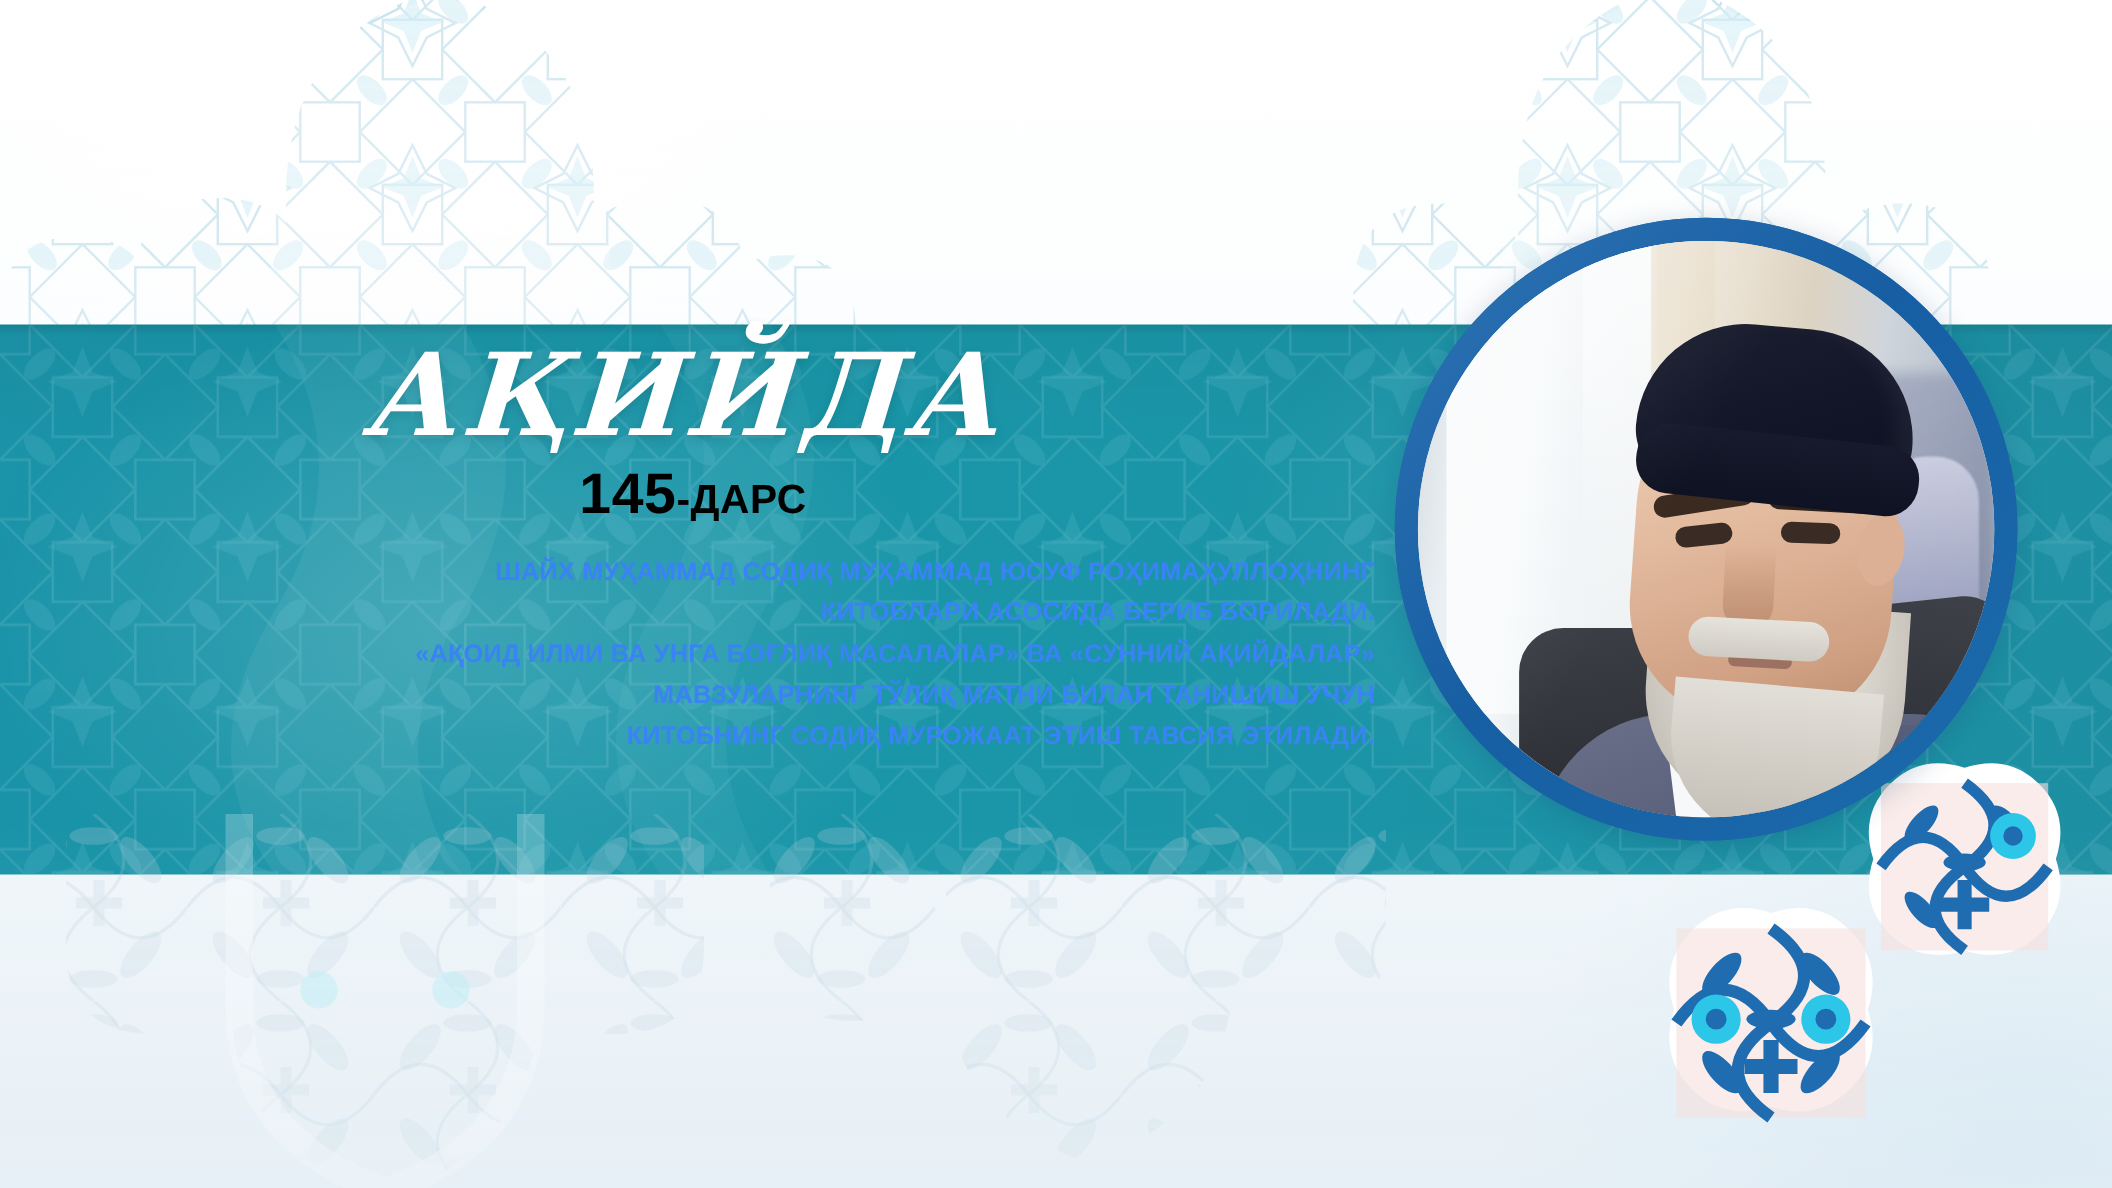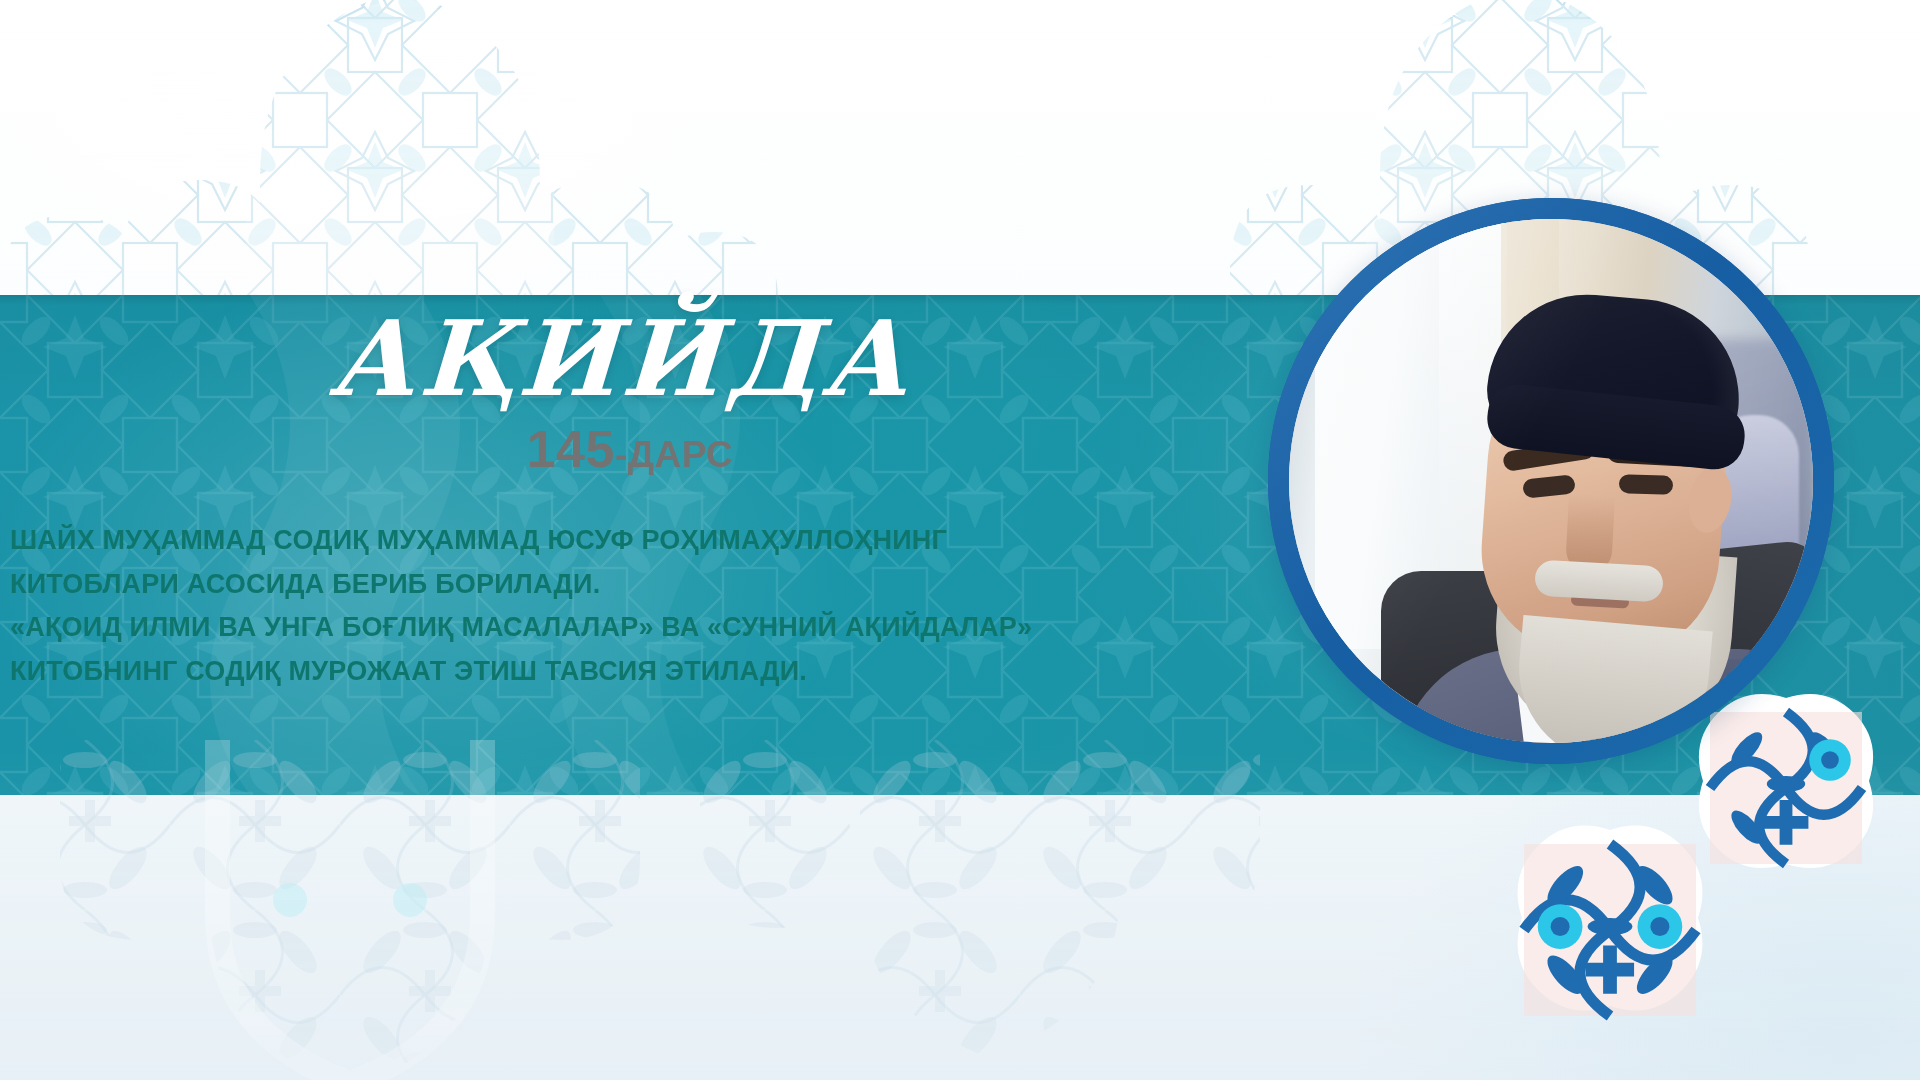--- a/index.html
+++ b/index.html
@@ -67,38 +67,38 @@
     font-style:italic;
     font-weight:700;
     font-size:104px;
     letter-spacing:5px;
     line-height:1.0;
     margin:0;
     text-shadow:0 3px 10px rgba(0,0,0,.13);
     transform:skewX(-6deg);
   }
   .title-sub{
-    color:#737373;
+    color:#000000;
     font-weight:700;
     font-size:44px;
     letter-spacing:.5px;
-    margin:12px 0 18px 0;
+    margin:12px 0 0 0;
     line-height:1;
     text-align:right;
   }
   .title-sub .num{font-size:52px;}
   .title-sub .word{font-size:37px;}
 
   .para{
     margin:26px 0 0 0;
     width:1240px;
-    text-align:left;
-    color:#0f766e;
+    text-align:right;
+    color:#3b82f6;
     font-weight:700;
-    font-size:27px;
+    font-size:23px;
     line-height:1.62;
     letter-spacing:.2px;
   }
   .para .ln{display:block;white-space:nowrap;}
 
   
   .portrait-wrap{
     position:absolute;
     left:1268px;top:198px;width:566px;height:566px;
     border-radius:50%;
@@ -353,20 +353,21 @@
 
   <div class="text-col">
     <div class="title-main">АҚИЙДА</div>
     <div class="title-sub">
       <span class="num">145</span><span class="word">-ДАРС</span>
     </div>
     <div class="para">
       <span class="ln">ШАЙХ МУҲАММАД СОДИҚ МУҲАММАД ЮСУФ РОҲИМАҲУЛЛОҲНИНГ</span>
       <span class="ln">КИТОБЛАРИ АСОСИДА БЕРИБ БОРИЛАДИ.</span>
       <span class="ln">«АҚОИД ИЛМИ ВА УНГА БОҒЛИҚ МАСАЛАЛАР» ВА «СУННИЙ АҚИЙДАЛАР»</span>
+      <span class="ln">МАВЗУЛАРНИНГ ТЎЛИҚ МАТНИ БИЛАН ТАНИШИШ УЧУН</span>
       <span class="ln">КИТОБНИНГ СОДИҚ МУРОЖААТ ЭТИШ ТАВСИЯ ЭТИЛАДИ.</span>
     </div>
   </div>
 
   <svg class="orn-layer orn-bottom" viewBox="0 0 1920 380" preserveAspectRatio="none">
     <defs>
       <pattern id="tileBot" width="170" height="170" patternUnits="userSpaceOnUse">
         <g fill="#b9cfdd" opacity=".55">
           <ellipse cx="42" cy="42" rx="11" ry="26" transform="rotate(40 42 42)"></ellipse>
           <ellipse cx="128" cy="42" rx="11" ry="26" transform="rotate(-40 128 42)"></ellipse>

